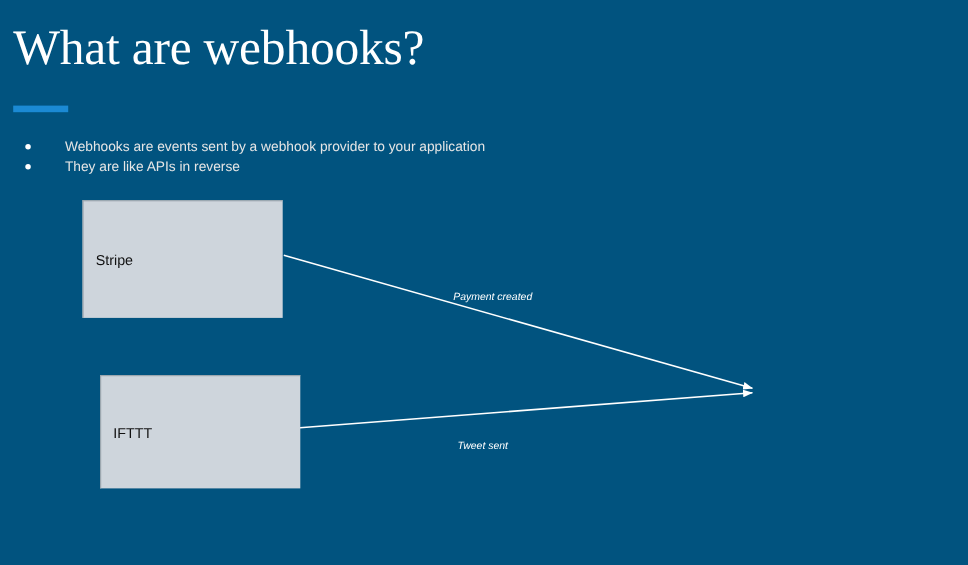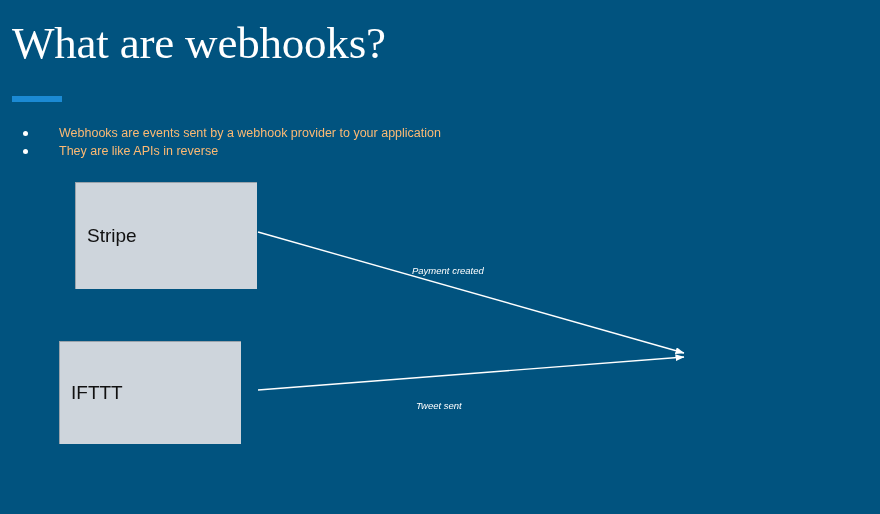--- a/index.html
+++ b/index.html
@@ -50,21 +50,21 @@
     left: 12px;
     top: 124px;
     margin: 0;
     padding: 0;
     list-style: none;
   }
   .bullet-item {
     position: relative;
     height: 18px;
     line-height: 18px;
-    color: #fdba74;
+    color: #e5e5e5;
     font-size: 12.5px;
     padding-left: 47px;
     white-space: nowrap;
   }
   .bullet-item::before {
     content: "";
     position: absolute;
     left: 11px;
     top: 7px;
     width: 5px;
@@ -86,33 +86,33 @@
     position: absolute;
     background: #ced5dc;
     border-top: 1px solid #9aa3ab;
     border-left: 1px solid #9aa3ab;
     box-sizing: border-box;
     display: flex;
     align-items: center;
   }
   .node-label {
     color: #111111;
-    font-size: 19px;
+    font-size: 13px;
     padding-left: 11px;
     white-space: nowrap;
   }
 
   #node-stripe {
     left: 75px;
     top: 182px;
     width: 182px;
     height: 107px;
   }
   #node-iftttt {
-    left: 59px;
+    left: 91px;
     top: 341px;
     width: 182px;
     height: 103px;
   }
   #node-your-application {
     left: 686px;
     top: 301px;
     width: 182px;
     height: 106px;
   }

